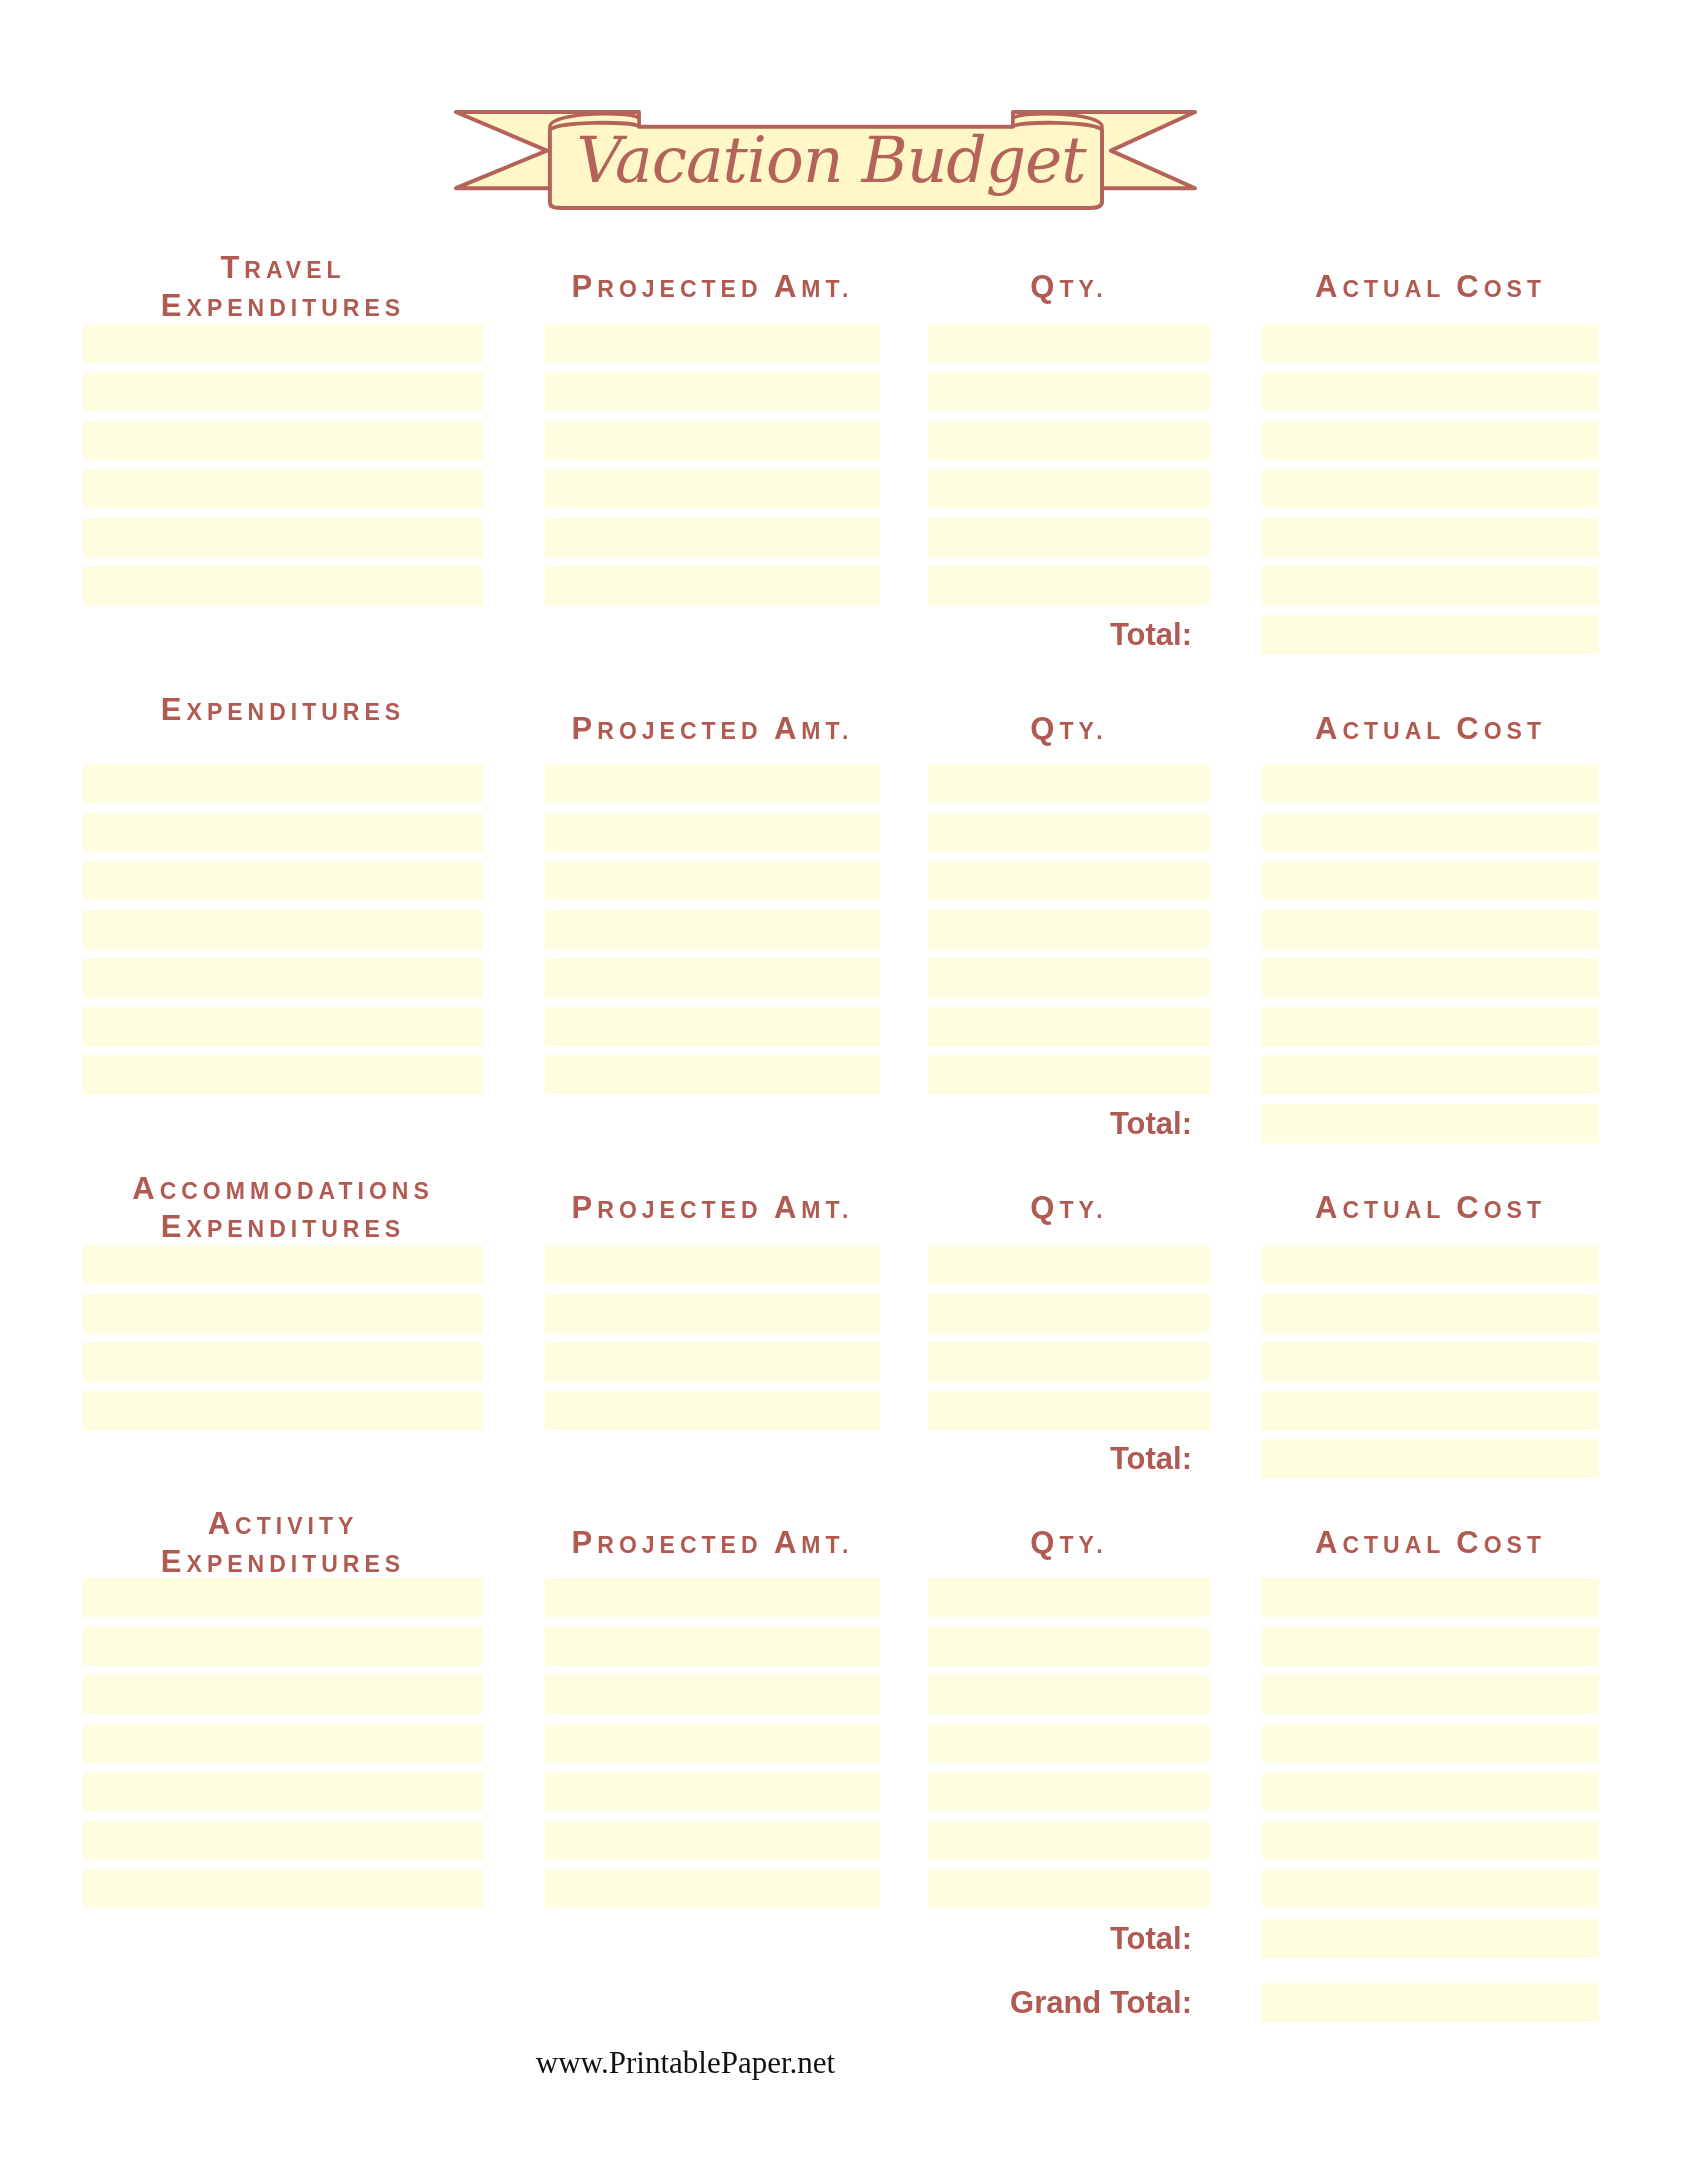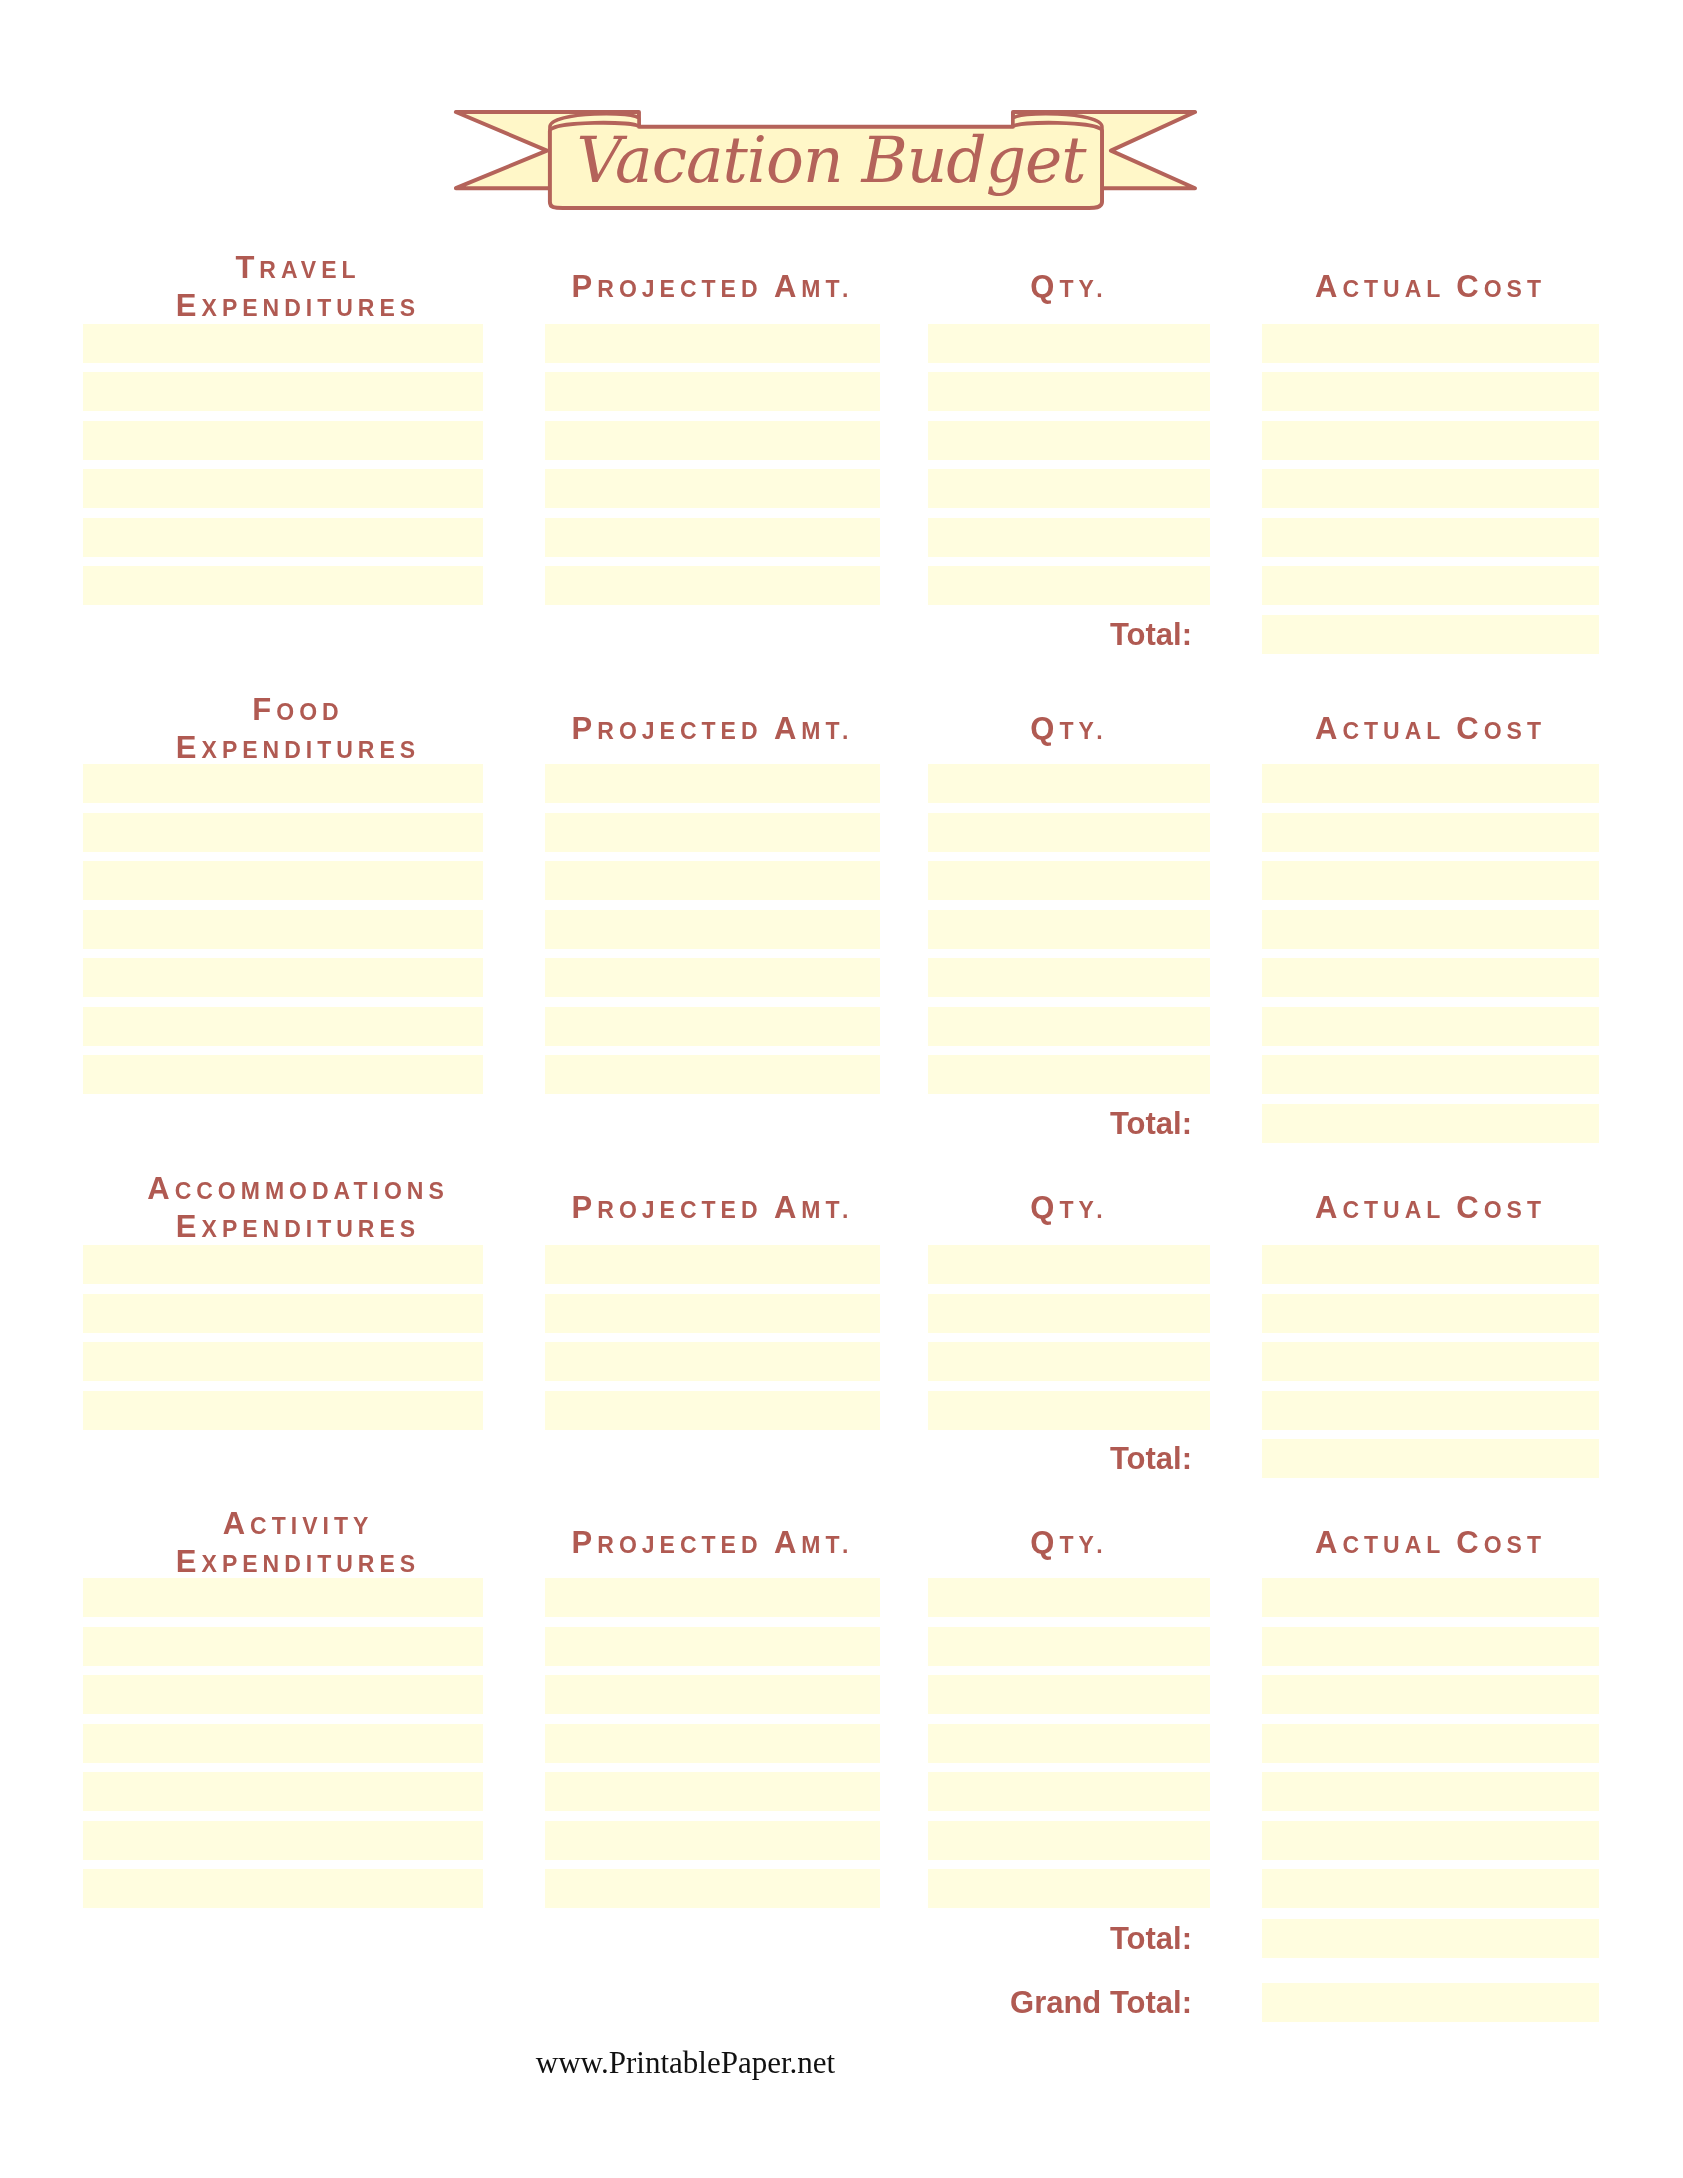--- a/index.html
+++ b/index.html
@@ -13,21 +13,21 @@
     font-family: "DejaVu Serif", "Liberation Serif", serif;
     font-style: italic; font-size: 63px; color: #b4635a; letter-spacing: -1px;
   }
   .sc {
     font-family: "Liberation Sans", "DejaVu Sans", sans-serif;
     font-weight: bold; color: #b05a52; text-transform: uppercase;
     letter-spacing: 5px; white-space: nowrap; text-align: center;
   }
   .sc .big { font-size: 31px; }
   .sc .small { font-size: 23px; }
-  .sec-label { width: 400px; left: 98px; }
+  .sec-label { width: 400px; left: 83px; }
   .sec-label .line { display: block; height: 38px; line-height: 38px; }
   .col-head { height: 40px; line-height: 40px; }
   .cell { position: absolute; background: #fffddf; height: 39px; }
   .total-label {
     font-family: "Liberation Sans", "DejaVu Sans", sans-serif;
     font-weight: bold; font-size: 31px; color: #b05a52;
     text-align: right; width: 396px; left: 796px; height: 40px; line-height: 40px;
   }
   .footer {
     font-family: "Liberation Serif", "DejaVu Serif", serif;
@@ -82,21 +82,20 @@
     <div class="cell" contenteditable="true" style="left: 545px; top: 518px; width: 335px; height: 39px;"></div>
     <div class="cell" contenteditable="true" style="left: 928px; top: 518px; width: 282px; height: 39px;"></div>
     <div class="cell" contenteditable="true" style="left: 1262px; top: 518px; width: 337px; height: 39px;"></div>
     <div class="cell" contenteditable="true" style="left: 83px; top: 566px; width: 400px; height: 39px;"></div>
     <div class="cell" contenteditable="true" style="left: 545px; top: 566px; width: 335px; height: 39px;"></div>
     <div class="cell" contenteditable="true" style="left: 928px; top: 566px; width: 282px; height: 39px;"></div>
     <div class="cell" contenteditable="true" style="left: 1262px; top: 566px; width: 337px; height: 39px;"></div>
     <div class="abs total-label" style="top: 615px;">Total:</div>
     <div class="cell" contenteditable="true" style="left: 1262px; top: 615px; width: 337px; height: 39px;"></div>
     <div class="abs sc sec-label" style="top: 691px;">
-      <span class="line"><span class="big">F</span><span class="small">ood</span></span>
       <span class="line"><span class="big">E</span><span class="small">xpenditures</span></span>
     </div>
     <div class="abs sc col-head" style="left: 545px; width: 335px; top: 709px;"><span class="big">P</span><span class="small">rojected </span><span class="big">A</span><span class="small">mt.</span></div>
     <div class="abs sc col-head" style="left: 928px; width: 282px; top: 709px;"><span class="big">Q</span><span class="small">ty.</span></div>
     <div class="abs sc col-head" style="left: 1262px; width: 337px; top: 709px;"><span class="big">A</span><span class="small">ctual  </span><span class="big">C</span><span class="small">ost</span></div>
     <div class="cell" contenteditable="true" style="left: 83px; top: 764px; width: 400px; height: 39px;"></div>
     <div class="cell" contenteditable="true" style="left: 545px; top: 764px; width: 335px; height: 39px;"></div>
     <div class="cell" contenteditable="true" style="left: 928px; top: 764px; width: 282px; height: 39px;"></div>
     <div class="cell" contenteditable="true" style="left: 1262px; top: 764px; width: 337px; height: 39px;"></div>
     <div class="cell" contenteditable="true" style="left: 83px; top: 813px; width: 400px; height: 39px;"></div>

